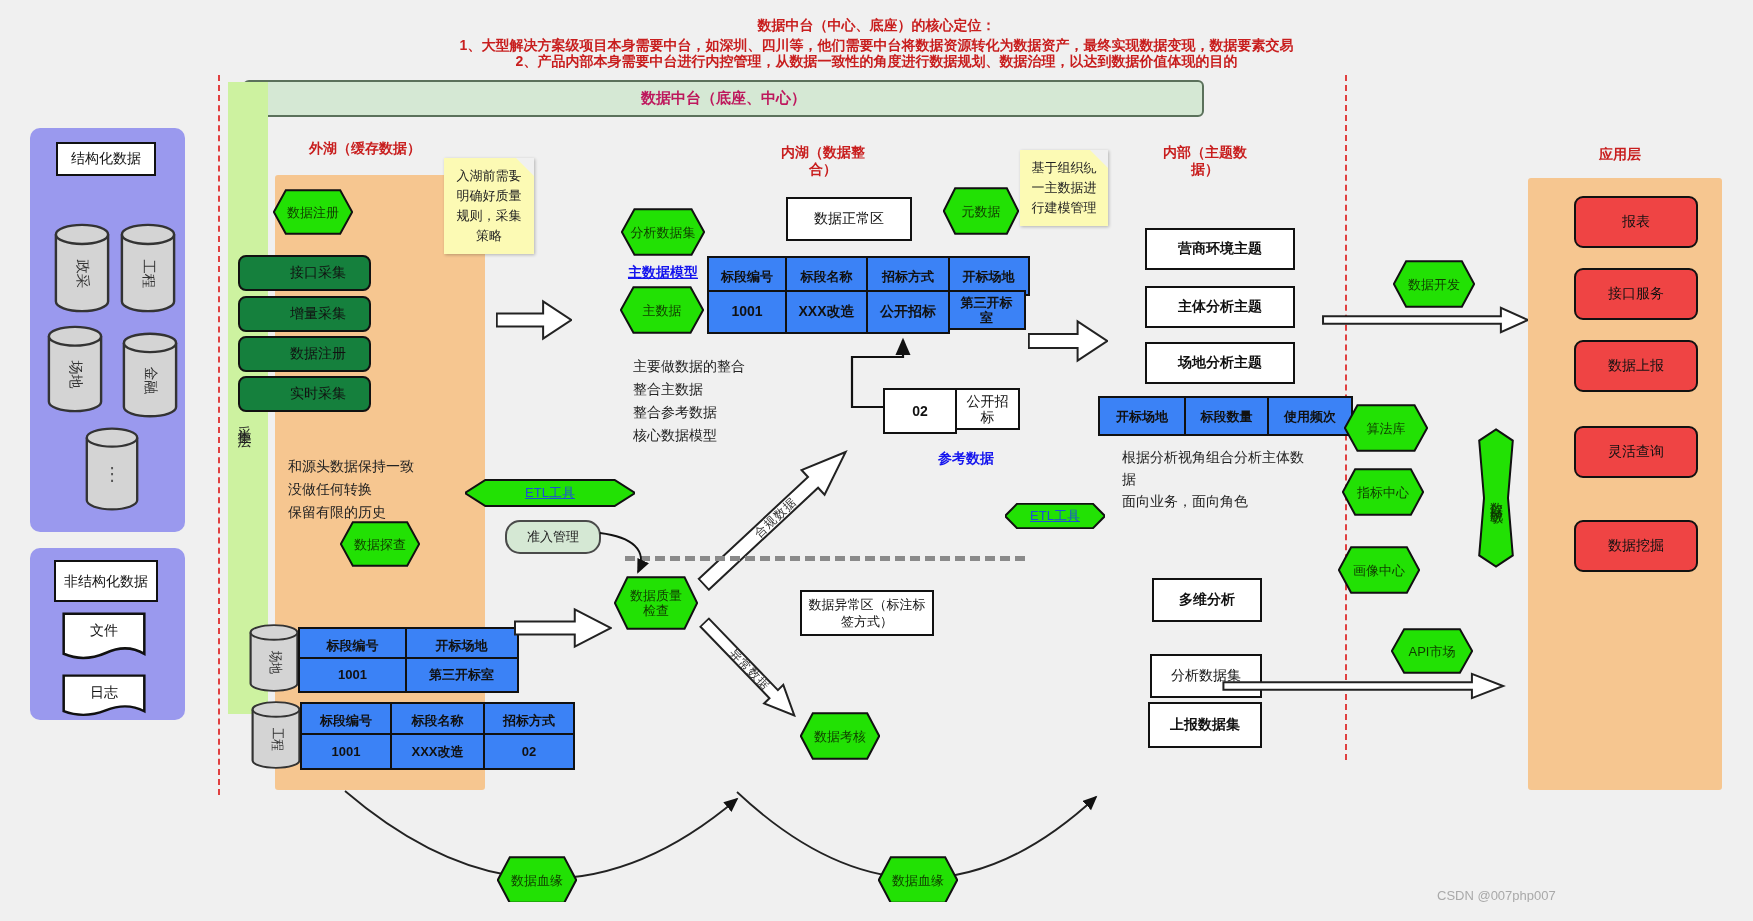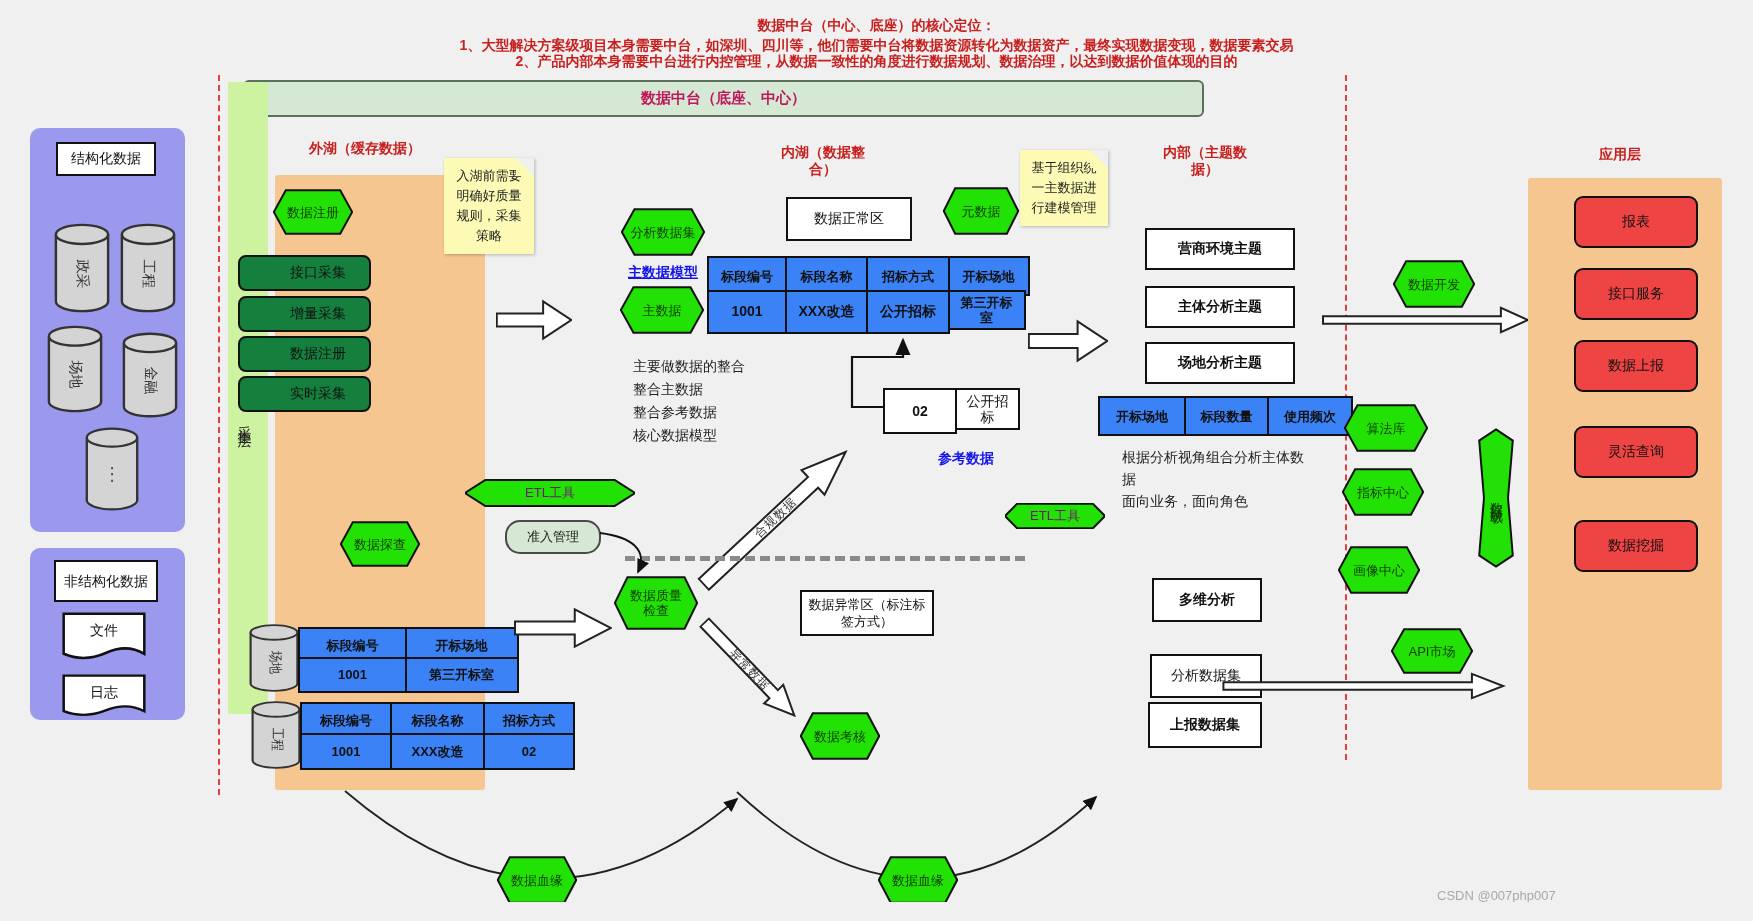--- a/index.html
+++ b/index.html
@@ -18,21 +18,21 @@
   .opanel{background:#f6c690;border-radius:3px;}
   .rlabel{color:#c81e1e;font-weight:bold;font-size:14px;text-align:center;line-height:17px;}
   .blabel{color:#1414ee;font-weight:bold;font-size:14px;}
   .para{font-size:14px;line-height:23px;color:#222;white-space:pre-line;}
   .note{background:#fcfab4;box-shadow:1px 1px 3px rgba(0,0,0,.25);font-size:13px;line-height:20px;color:#222;padding:8px 8px;text-align:center;}
   .note::after{content:'';position:absolute;top:0;right:0;border:9px solid;border-color:#d9d58f #d9d58f #fcfab4 #fcfab4;border-top-color:#f0f0f0;border-right-color:#f0f0f0;}
   .hex{display:flex;align-items:center;justify-content:center;text-align:center;}
   .hex svg,.diag svg,.barrow svg,.hbanner svg,.vbanner svg{position:absolute;inset:0;width:100%;height:100%;}
   .hex span{position:relative;font-size:13px;line-height:15px;color:#103b00;z-index:1;}
   .hbanner{display:flex;align-items:center;justify-content:center;}
-  .hbanner span{position:relative;font-size:13px;color:#701a75;z-index:1;}
+  .hbanner span{position:relative;font-size:13px;color:#1d4ed8;z-index:1;text-decoration:underline;}
   .vbanner{display:flex;align-items:center;justify-content:center;}
   .vbanner span{position:relative;writing-mode:vertical-rl;font-size:13px;letter-spacing:3px;color:#0c3500;z-index:1;}
   .barrow{}
   .diag{display:flex;align-items:center;justify-content:center;}
   .diag span{position:relative;font-size:12px;letter-spacing:1px;color:#333;z-index:1;}
   .crow{display:flex;}
   .ccell{background:#3b82f6;border:2.5px solid #111;display:flex;align-items:center;justify-content:center;text-align:center;font-weight:bold;font-size:13px;color:#111;margin-left:-2.5px;line-height:15px;}
   .ccell:first-child{margin-left:0;}
   .pill{background:#d5e8d4;border:2px solid #4a4a4a;border-radius:15px;display:flex;align-items:center;justify-content:center;font-size:13px;color:#222;}
   .gdash{border-top:5px dashed #8a8a8a;height:0;}
@@ -124,20 +124,23 @@
 
   <div class="abs note" style="left:444px;top:158px;width:74px;">入湖前需要明确好质量规则，采集策略</div>
 
   <div class="abs hex" style="left:273px;top:189px;width:80px;height:46px;">
     <svg viewBox="0 0 100 40" preserveAspectRatio="none">
         <polygon points="16,1 84,1 99,20 84,39 16,39 1,20" fill="#22e104" stroke="#111" stroke-width="2" vector-effect="non-scaling-stroke"></polygon>
       </svg>
     <span>数据注册</span>
   </div>
 
+  <div class="abs para" style="left:288px;top:455px;width:190px;">和源头数据保持一致
+没做任何转换
+保留有限的历史</div>
 
   <div class="abs hex" style="left:340px;top:521px;width:80px;height:46px;">
     <svg viewBox="0 0 100 40" preserveAspectRatio="none">
         <polygon points="16,1 84,1 99,20 84,39 16,39 1,20" fill="#22e104" stroke="#111" stroke-width="2" vector-effect="non-scaling-stroke"></polygon>
       </svg>
     <span>数据探查</span>
   </div>
 
   <div class="abs cyl" style="left:248px;top:623px;width:52px;height:70px;">
     <svg viewBox="0 0 60 96" preserveAspectRatio="none">

